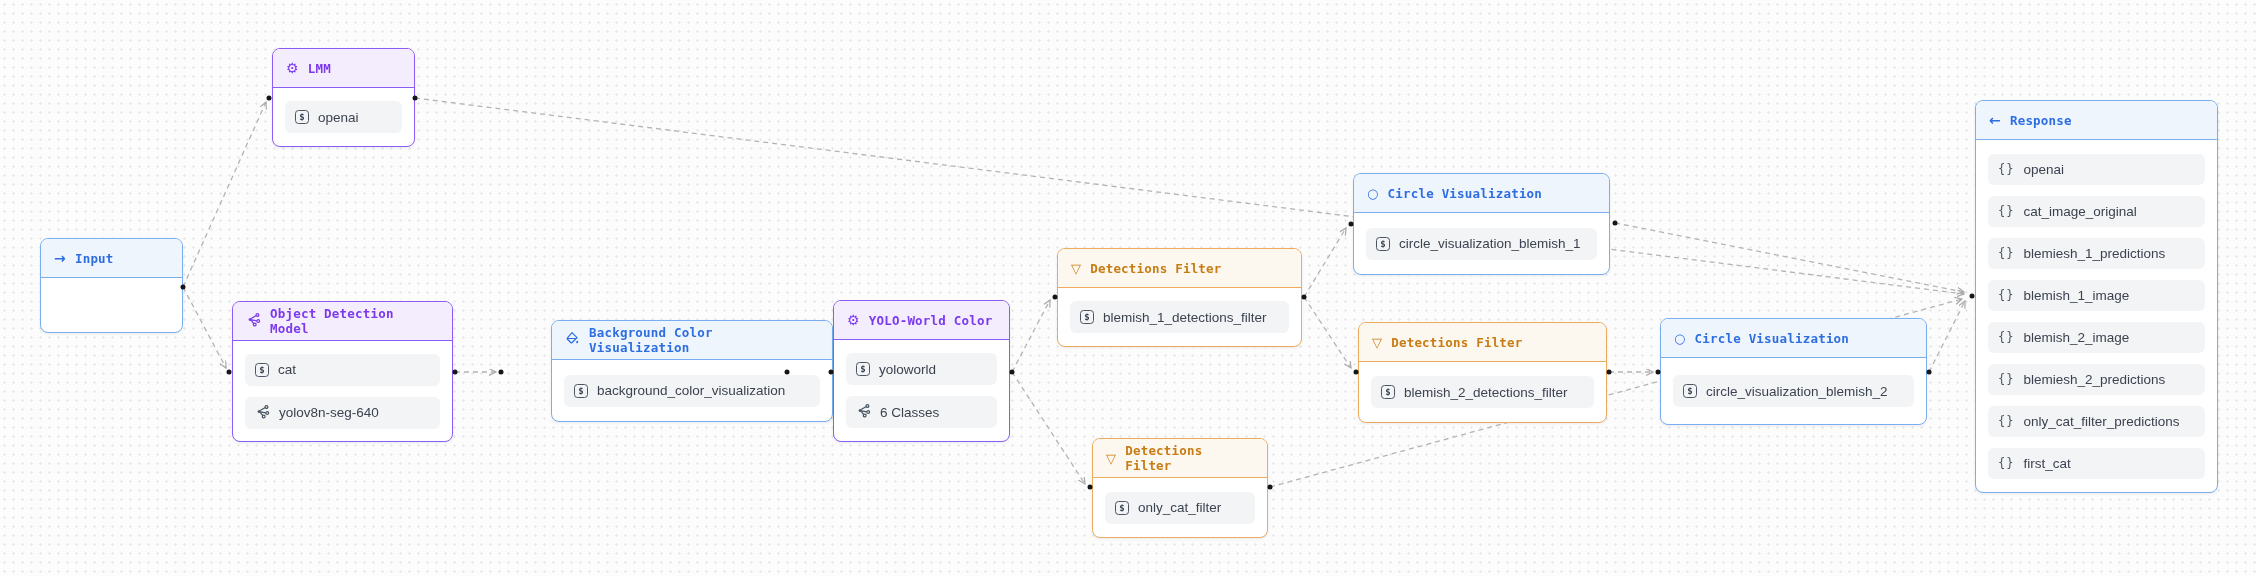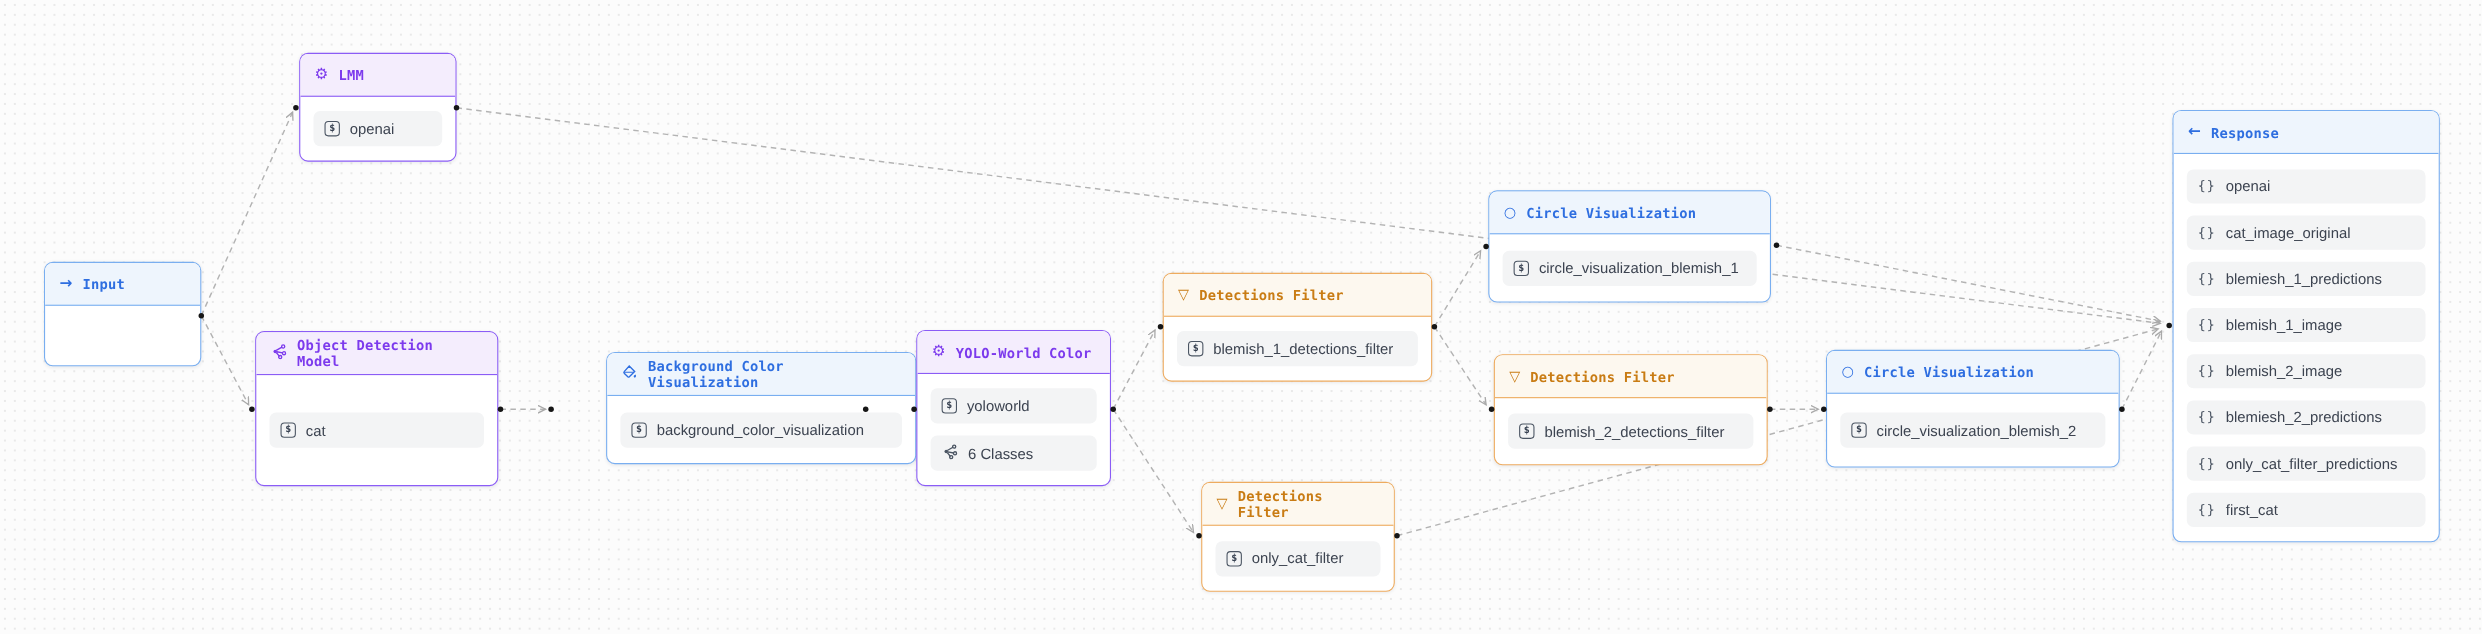--- a/index.html
+++ b/index.html
@@ -131,20 +131,32 @@
         <circle cx="9.3" cy="13.4" r="1.5"></circle>
       </svg>
     </span>
     <span>Object Detection Model</span>
   </div>
   <div class="body">
     <div class="item">
       <span class="str-icon">$</span>
       <span>cat</span>
     </div>
+    <div class="item">
+      <span>
+        <svg width="15" height="15" viewBox="0 0 16 16" fill="none" stroke="#4b5563" stroke-width="1.3">
+          <circle cx="4.5" cy="8" r="1.7" fill="#4b5563" stroke="none"></circle>
+          <path d="M5.5 7 L11 3.8 M6 8.3 L11.6 9.4 M5.5 9 L8.6 12.8"></path>
+          <circle cx="12.2" cy="3.2" r="1.5"></circle>
+          <circle cx="13" cy="9.7" r="1.5"></circle>
+          <circle cx="9.3" cy="13.4" r="1.5"></circle>
+        </svg>
+      </span>
+      <span>yolov8n-seg-640</span>
+    </div>
   </div>
 </div>
 
 <div class="node blue" style="left:503px;top:320px;width:282px;height:102px;margin-left:48px;">
   <div class="hdr">
     <span>
       <svg width="15" height="15" viewBox="0 0 16 16" fill="none" stroke="#2e6ee0" stroke-width="1.3">
         <path d="M7.5 1.8 L12.8 7.1 L7.6 12.3 Q6.9 13 6.1 12.3 L2.6 8.8 Q1.9 8 2.6 7.3 Z"></path>
         <path d="M2.4 7.9 L12 7.9" stroke-width="1.1"></path>
         <path d="M13.6 10.2 q1.2 1.7 0 2.6 q-1.2 .8 -1.8 -.6 q-.3 -.9 1.8 -2 Z" fill="#2e6ee0" stroke="none"></path>

